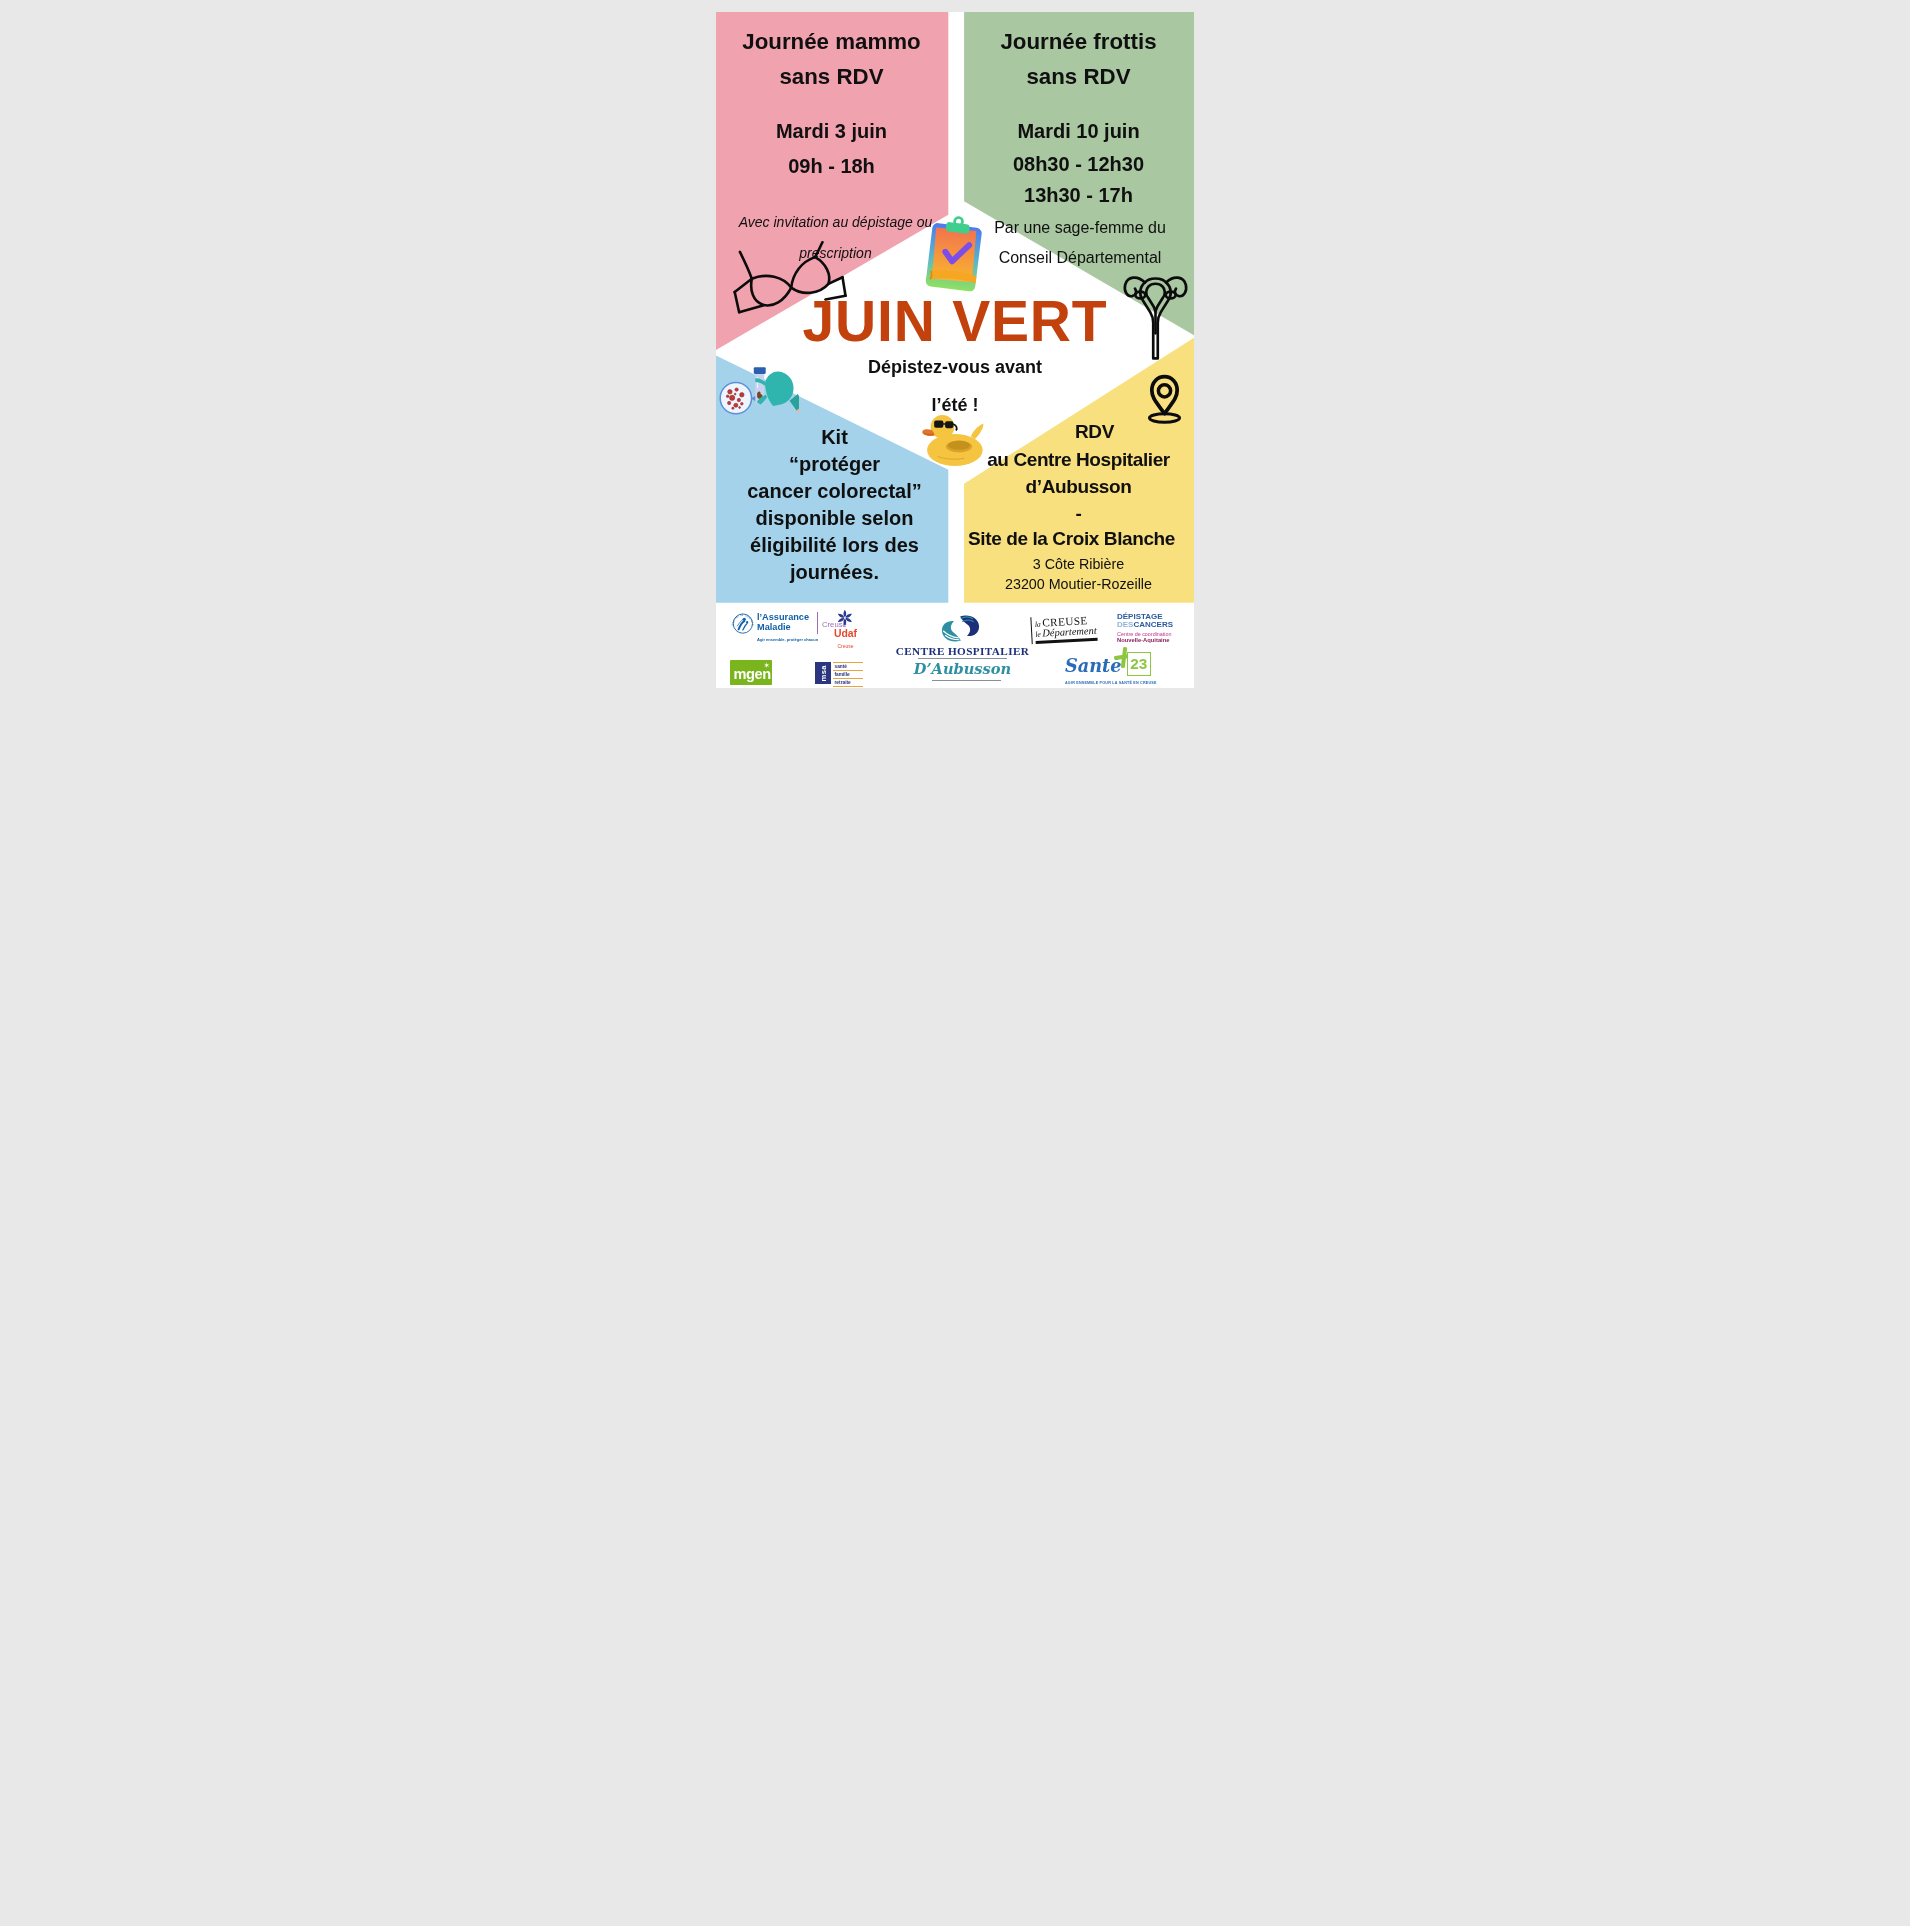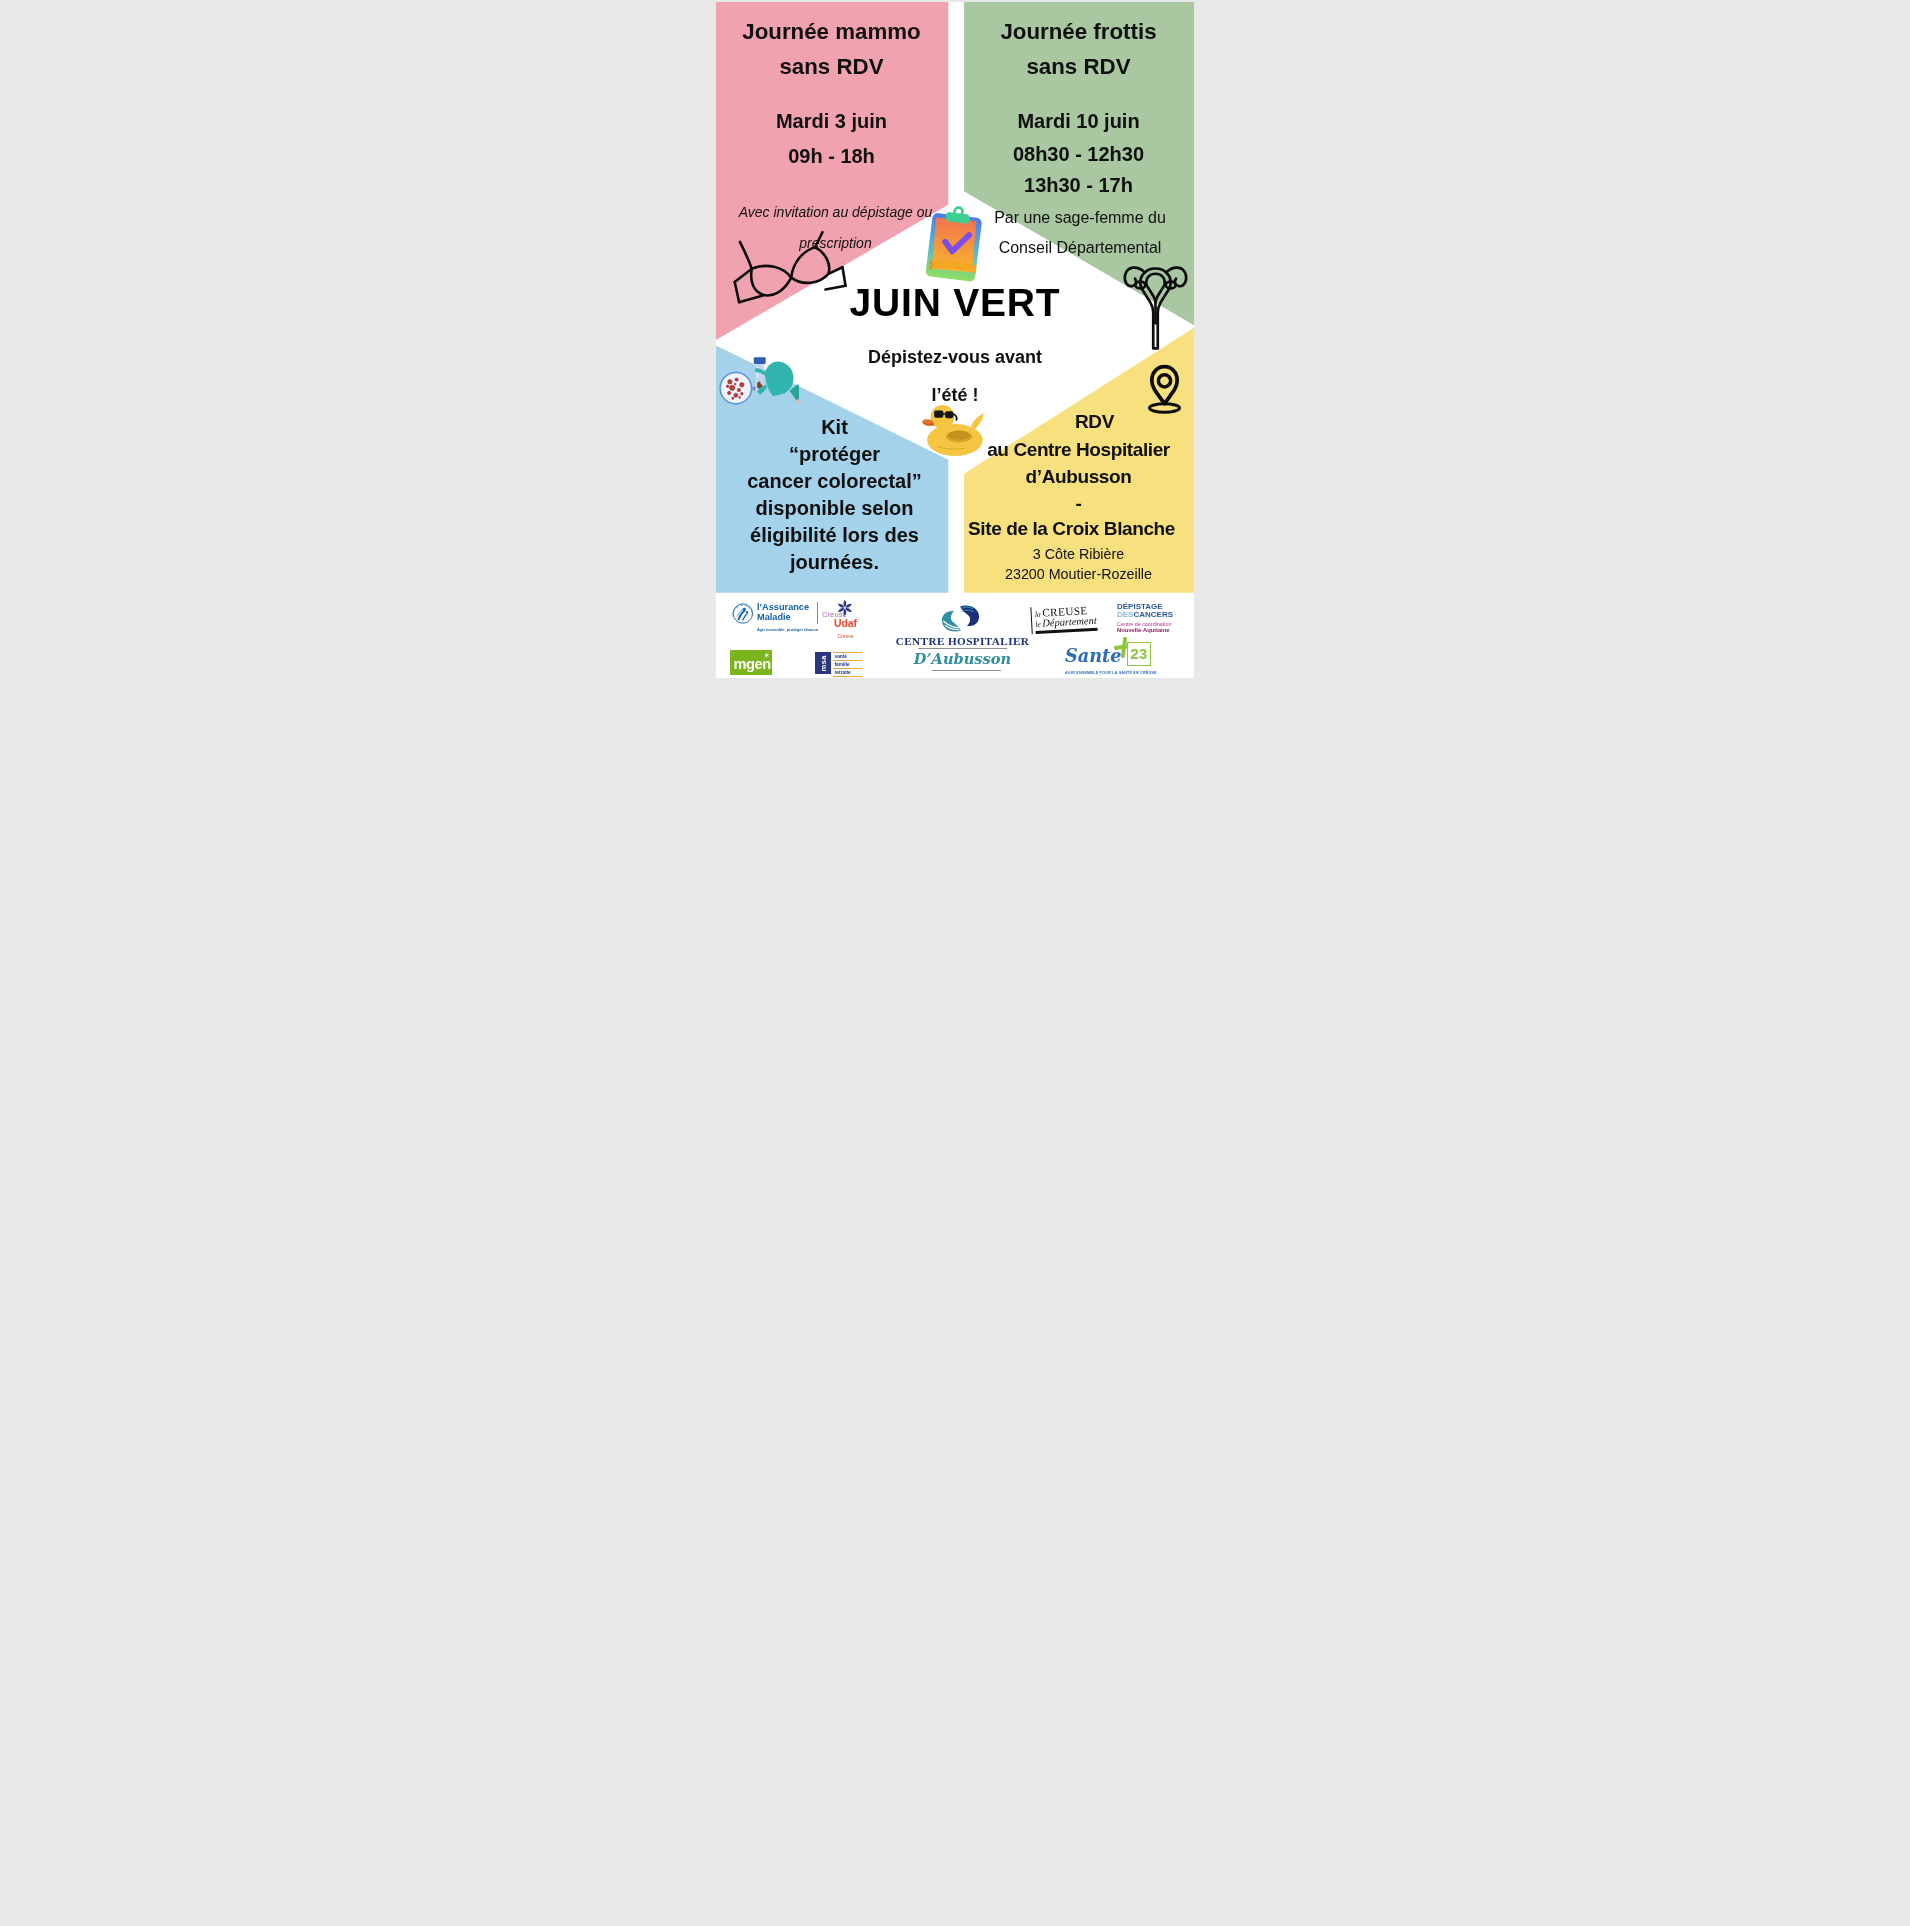--- a/index.html
+++ b/index.html
@@ -1,29 +1,29 @@
 <!DOCTYPE html>
 <html style="font-size:6.2px"><head>
 <meta charset="utf-8">
 <style>
   html,body{margin:0;padding:0;background:#e8e8e8;}
-  .poster{position:relative;width:478px;height:676px;margin:2px auto;background:#ffffff;
+  .poster{position:relative;width:478px;height:676px;margin:12px auto;background:#ffffff;
           overflow:hidden;font-family:"Liberation Sans",sans-serif;color:#101010;text-decoration:underline;}
   .abs{position:absolute;}
   .ctr{text-align:center;}
   .sec{position:absolute;inset:0;}
   .sec-pink  {background:#F1A2AF;clip-path:polygon(0 0,48.6% 0,48.6% 30%,0 50%);}
   .sec-green {background:#A9C7A0;clip-path:polygon(51.9% 0,100% 0,100% 47.8%,51.9% 28%);}
   .sec-blue  {background:#A3D2EA;clip-path:polygon(0 50.8%,48.6% 67.7%,48.6% 87.4%,0 87.4%);}
   .sec-yellow{background:#F8E07E;clip-path:polygon(51.9% 69.8%,100% 48.2%,100% 87.4%,51.9% 87.4%);}
   .h1{font-size:22.3px;font-weight:bold;line-height:1;}
   .h2{font-size:20px;font-weight:bold;line-height:1;}
   .note-i{font-size:14px;font-style:italic;font-weight:500;line-height:1;}
   .note{font-size:16px;font-weight:500;line-height:1;}
-  .big-green{font-size:39px;font-weight:bold;color:#000000;letter-spacing:0.8px;line-height:1;}
+  .big-green{font-size:57px;font-weight:bold;color:#c2410c;letter-spacing:0.8px;line-height:1;}
   .sub{font-size:18px;font-weight:bold;line-height:1;}
   .b-line{font-size:20px;font-weight:bold;line-height:1;}
   .y-line{font-size:19px;font-weight:bold;letter-spacing:-0.4px;line-height:1;}
   .y-addr{font-size:14.3px;font-weight:500;line-height:1;}
   svg{display:block;}
   
   .am-name{font-size:9.2px;font-weight:bold;color:#1161A8;line-height:1.05;}
   .am-region{font-size:7.7px;color:#9C6CB5;font-weight:500;}
   .am-tag{font-size:4px;color:#1161A8;font-weight:bold;}
   .udaf-name{font-size:10.4px;font-weight:bold;color:#E8472E;}

